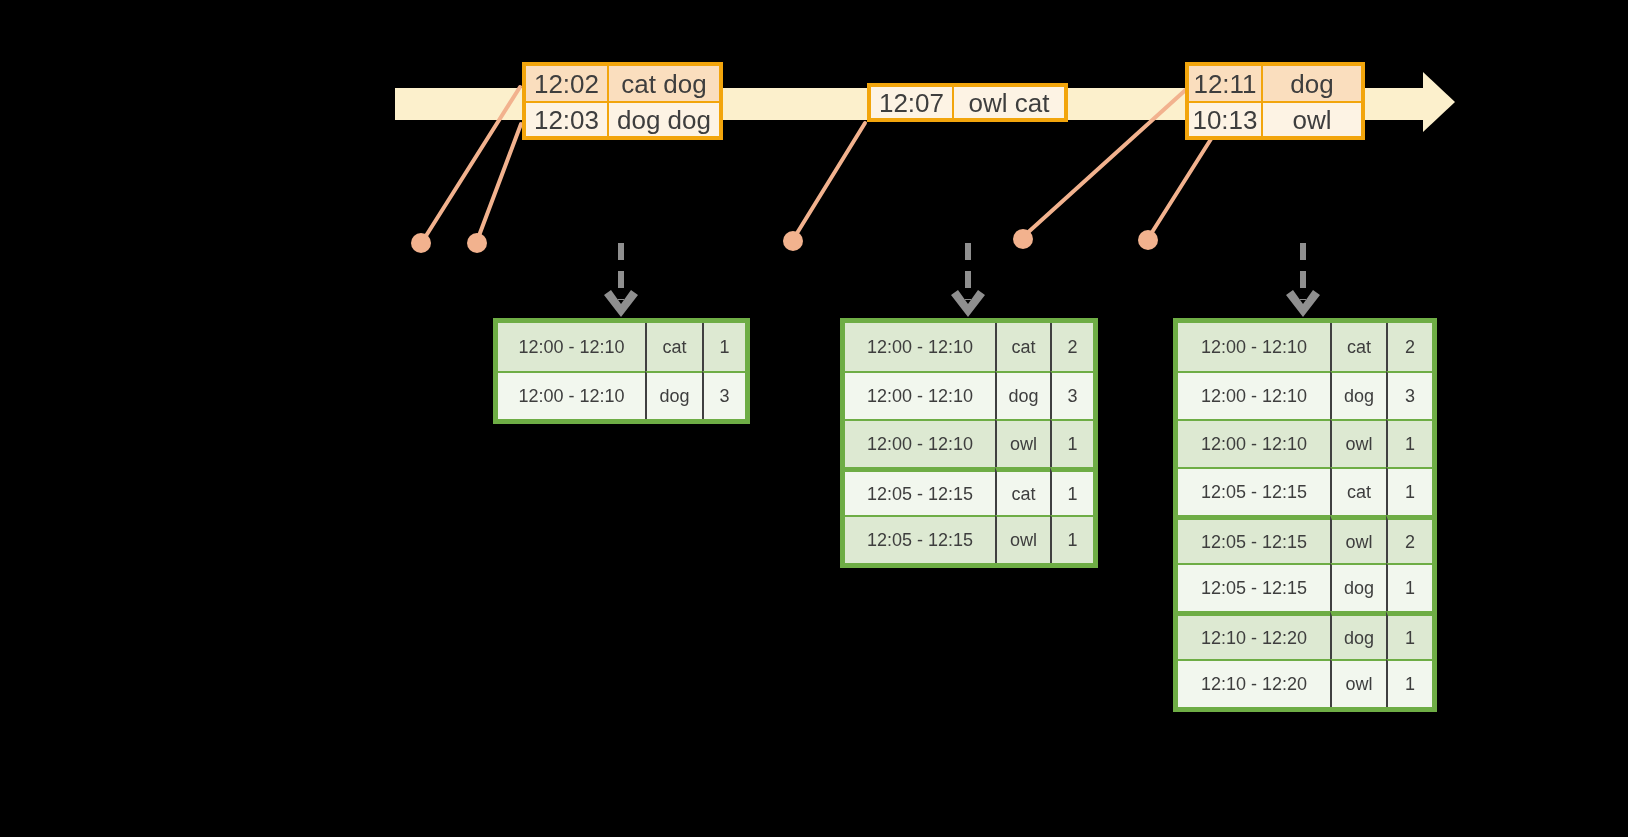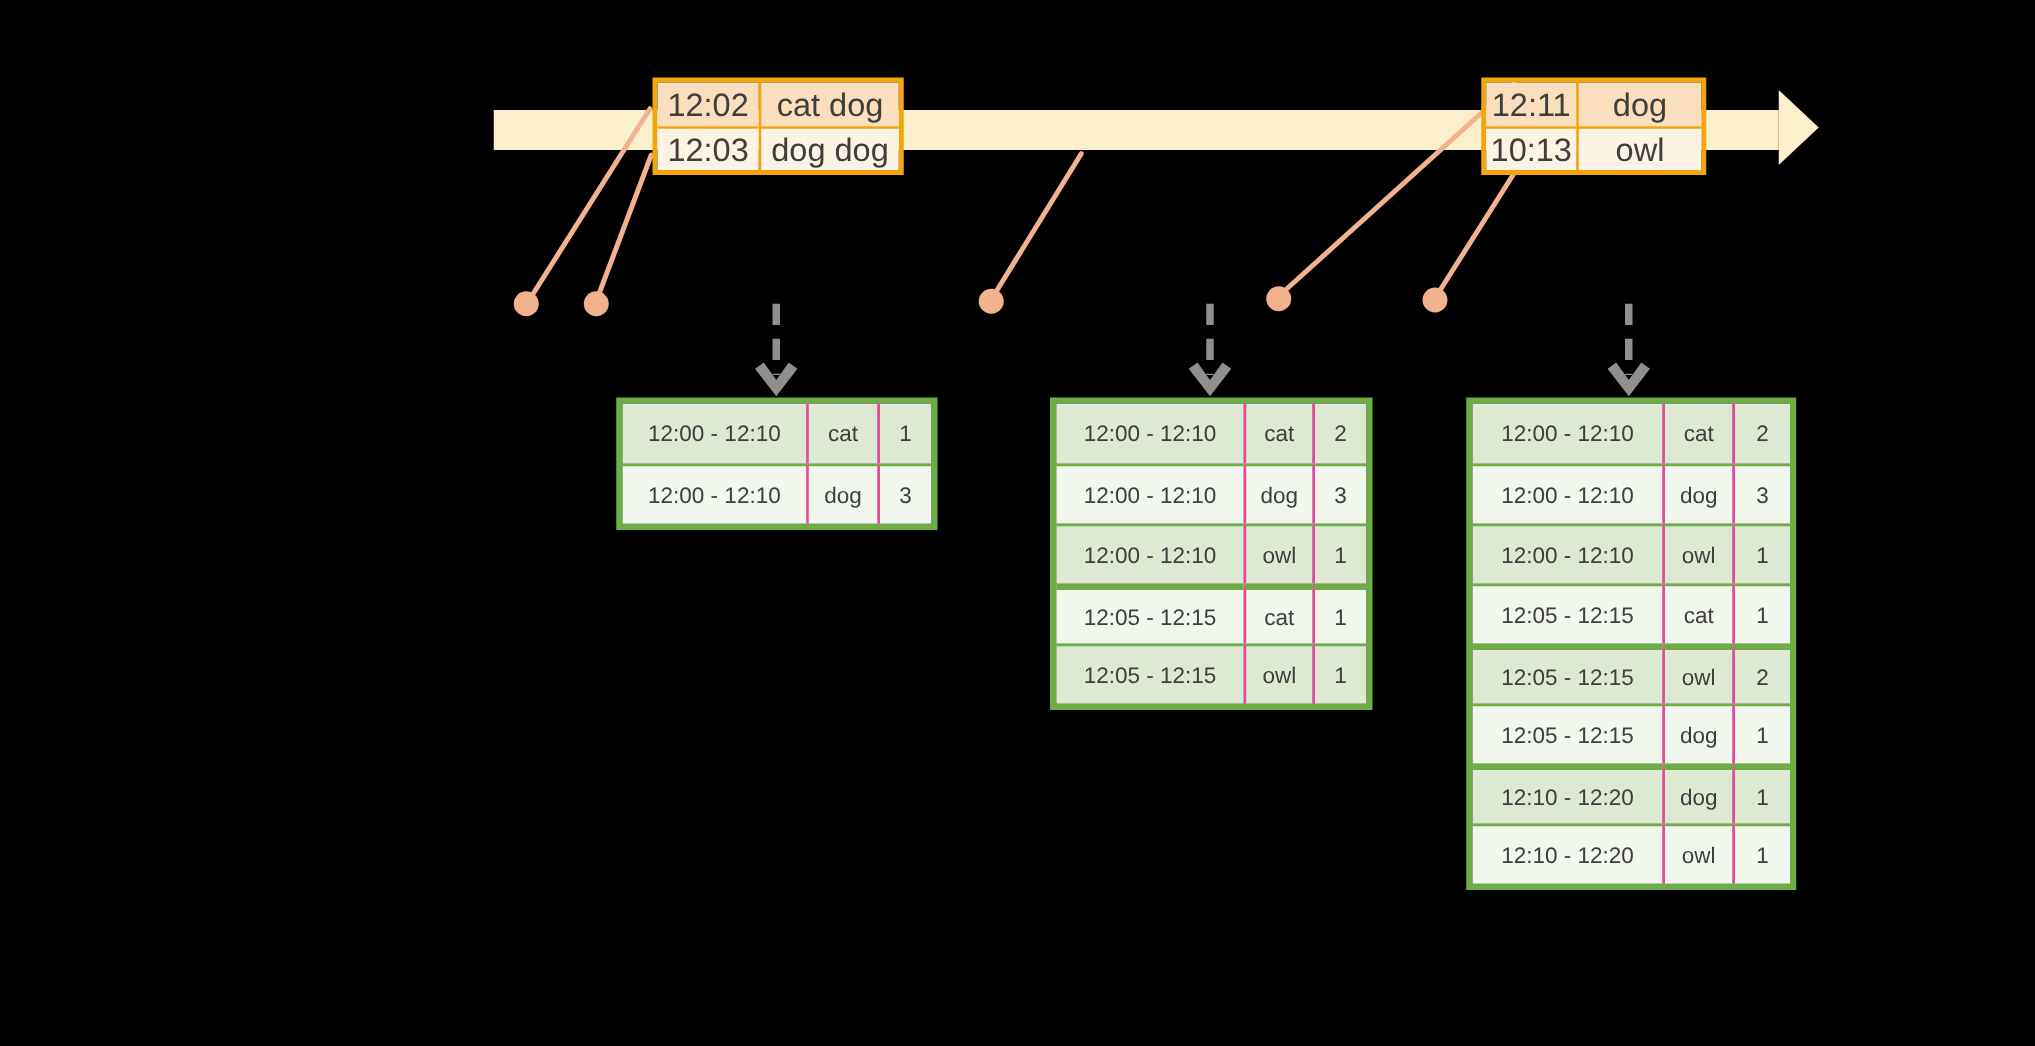--- a/index.html
+++ b/index.html
@@ -41,21 +41,21 @@
     box-sizing:border-box;
   }
   .gcell{
     height:48px;
     display:flex;align-items:center;justify-content:center;
     font-size:18px;line-height:1;
     box-sizing:border-box;
     white-space:nowrap;
     text-align:center;
   }
-  .gcell.wcol,.gcell.ccol{border-left:2px solid #ec4899;}
+  .gcell.wcol,.gcell.ccol{border-left:2px solid #404040;}
   .gcell.top2{border-top:2px solid #6EAD45;}
   .gcell.top5{border-top:5px solid #6EAD45;}
   .gcell.dark{background:#DDE9D2;}
   .gcell.light{background:#F2F7EE;}
 </style>
 </head>
 <body>
 
 <div id="canvas">
 
@@ -97,20 +97,24 @@
     </g>
   </svg>
 
   <div class="etable" style="left:522px;top:62px;width:201px;grid-template-columns:81px 112px;">
     <div class="ecell tcol dark">12:02</div>
     <div class="ecell wcol dark">cat dog</div>
     <div class="ecell tcol light top2">12:03</div>
     <div class="ecell wcol light top2">dog dog</div>
   </div>
 
+  <div class="etable" style="left:867px;top:83px;width:201px;grid-template-columns:81px 112px;">
+    <div class="ecell short tcol light">12:07</div>
+    <div class="ecell short wcol light">owl cat</div>
+  </div>
 
   <div class="etable" style="left:1185px;top:62px;width:180px;grid-template-columns:72px 100px;">
     <div class="ecell tcol dark">12:11</div>
     <div class="ecell wcol dark">dog</div>
     <div class="ecell tcol light top2">10:13</div>
     <div class="ecell wcol light top2">owl</div>
   </div>
 
   <div class="gtable" style="left:493px;top:318px;width:257px;grid-template-columns:147px 57px 43px;">
     <div class="gcell dark">12:00 - 12:10</div>

